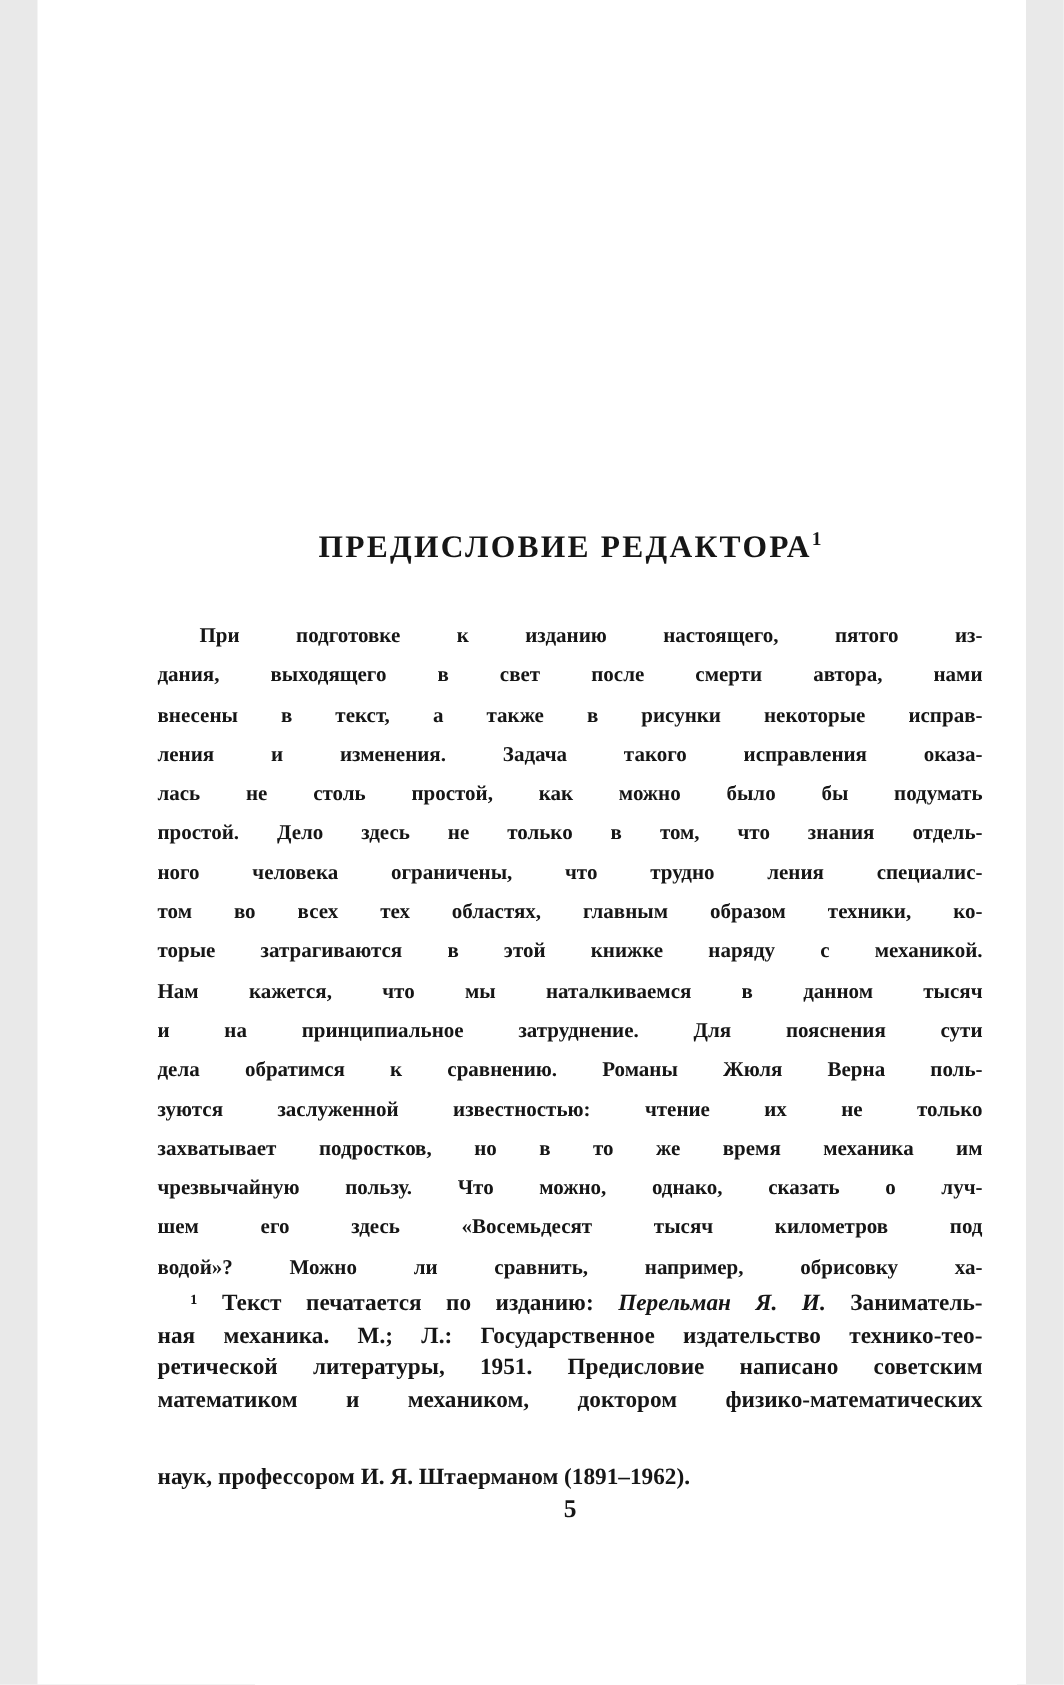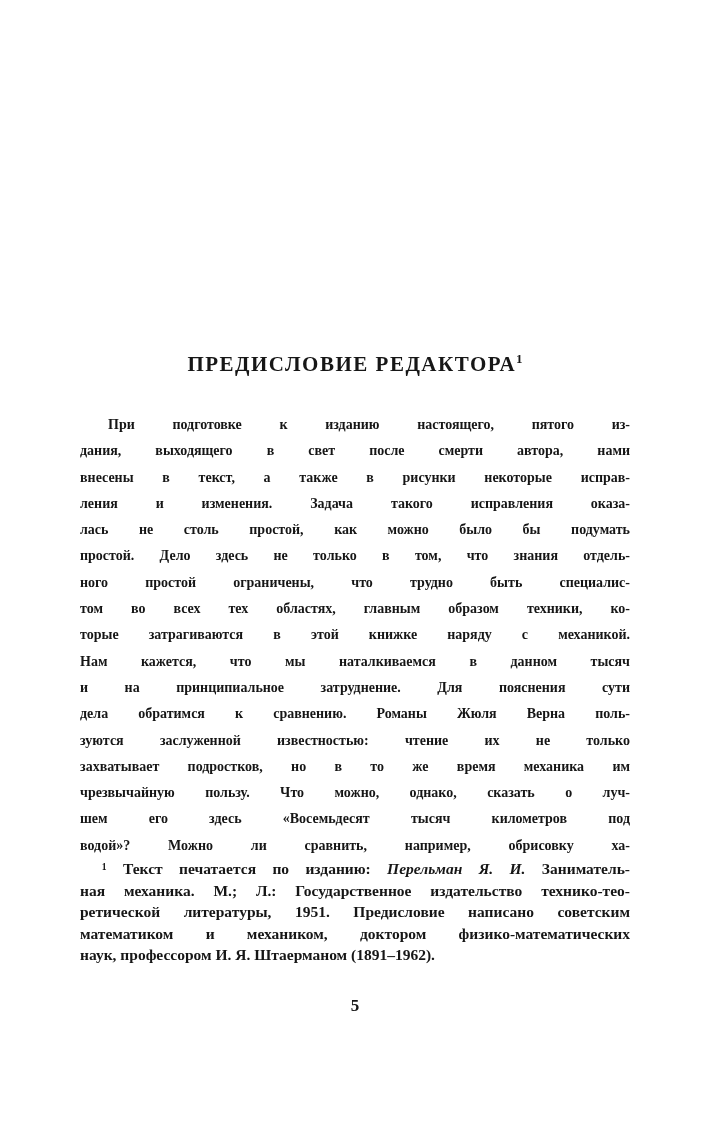--- a/index.html
+++ b/index.html
@@ -2,21 +2,21 @@
 <html lang="ru"><head>
 <meta charset="utf-8">
 <style>
   html, body {
     margin: 0;
     padding: 0;
     background: #e9e9e9;
   }
   .page {
     position: relative;
-    width: 709px;
+    width: 659px;
     height: 1123px;
     margin: 0 auto;
     background: #ffffff;
     color: #161616;
     font-family: "Liberation Serif", "DejaVu Serif", serif;
     overflow: hidden;
   }
   .title {
     position: absolute;
     top: 352px;
@@ -52,20 +52,21 @@
     font-weight: bold;
     line-height: 21.5px;
   }
   .jline {
     text-align: justify;
     text-align-last: justify;
     white-space: normal;
   }
   .jline.last {
     text-align-last: left;
+    margin-top: 30px;
   }
   .body .jline:first-child {
     padding-left: 28px;
   }
   .footnote .jline:first-child {
     padding-left: 22px;
   }
   .it {
     font-style: italic;
   }
@@ -86,21 +87,21 @@
 
   <h1 class="title"><span>ПРЕДИСЛОВИЕ РЕДАКТОРА</span><sup>1</sup></h1>
 
   <div class="body">
       <div class="jline"><span>При подготовке к изданию настоящего, пятого из-</span></div>
       <div class="jline"><span>дания, выходящего в свет после смерти автора, нами</span></div>
       <div class="jline"><span>внесены в текст, а также в рисунки некоторые исправ-</span></div>
       <div class="jline"><span>ления и изменения. Задача такого исправления оказа-</span></div>
       <div class="jline"><span>лась не столь простой, как можно было бы подумать</span></div>
       <div class="jline"><span>простой. Дело здесь не только в том, что знания отдель-</span></div>
-      <div class="jline"><span>ного простой ограничены, что трудно быть специалис-</span></div>
+      <div class="jline"><span>ного человека ограничены, что трудно ления специалис-</span></div>
       <div class="jline"><span>том во всех тех областях, главным образом техники, ко-</span></div>
       <div class="jline"><span>торые затрагиваются в этой книжке наряду с механикой.</span></div>
       <div class="jline"><span>Нам кажется, что мы наталкиваемся в данном тысяч</span></div>
       <div class="jline"><span>и на принципиальное затруднение. Для пояснения сути</span></div>
       <div class="jline"><span>дела обратимся к сравнению. Романы Жюля Верна поль-</span></div>
       <div class="jline"><span>зуются заслуженной известностью: чтение их не только</span></div>
       <div class="jline"><span>захватывает подростков, но в то же время механика им</span></div>
       <div class="jline"><span>чрезвычайную пользу. Что можно, однако, сказать о луч-</span></div>
       <div class="jline"><span>шем его здесь «Восемьдесят тысяч километров под</span></div>
       <div class="jline"><span>водой»? Можно ли сравнить, например, обрисовку ха-</span></div>

